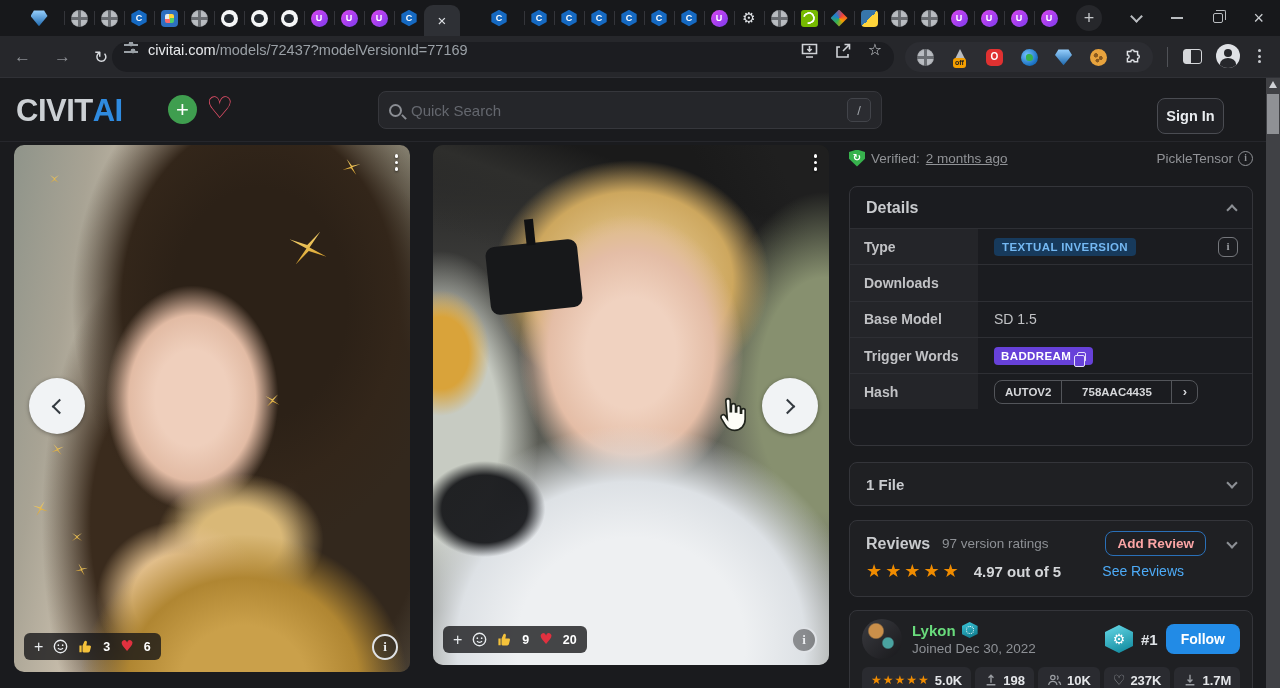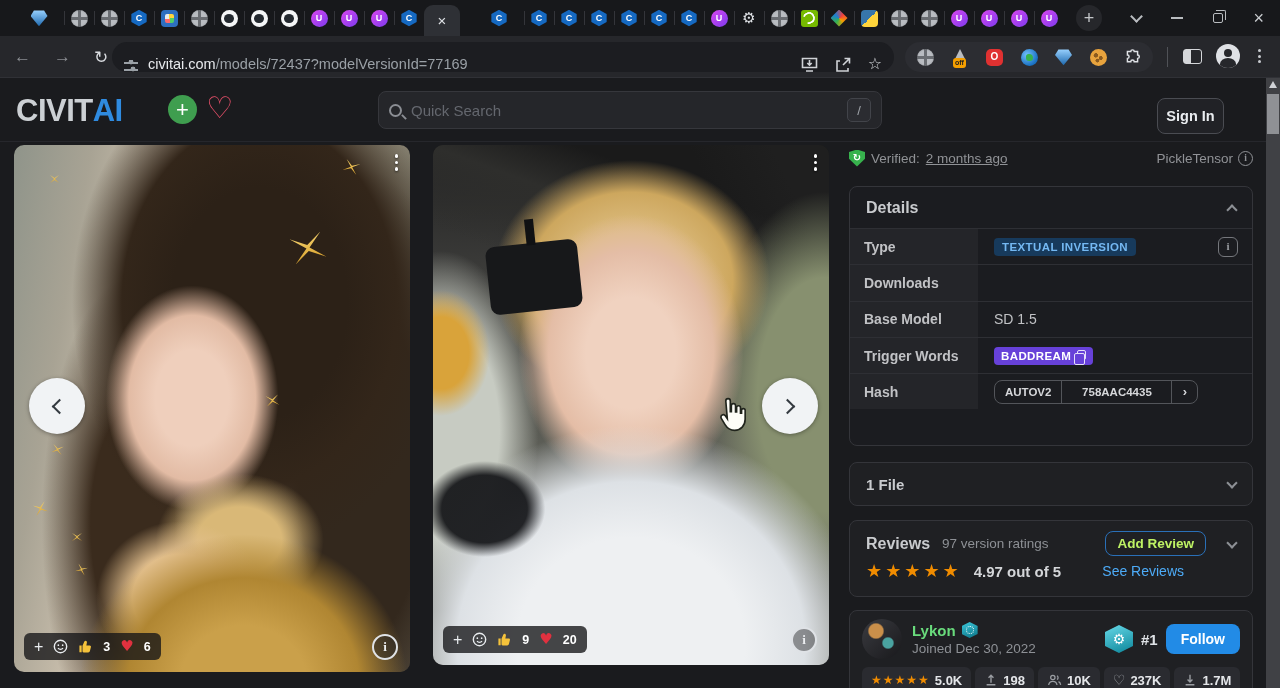--- a/index.html
+++ b/index.html
@@ -42,21 +42,21 @@
   .fav-opera{border-radius:5px;background:#e03131}
   .fav-opera::after{content:"O";font-size:10px}
   .fav-earth{background:radial-gradient(circle at 35% 35%,#74c0fc,#1971c2 70%)}
   .fav-earth::after{content:"";width:7px;height:7px;background:#37b24d;border-radius:40% 60% 50% 50%}
   .fav-cookie{background:#e8a33d}
   .fav-cookie::after{content:"";width:11px;height:11px;border-radius:50%;background:radial-gradient(circle at 25% 30%,#8a5a1f 0 18%,transparent 22%),radial-gradient(circle at 70% 55%,#8a5a1f 0 18%,transparent 22%),radial-gradient(circle at 40% 78%,#8a5a1f 0 16%,transparent 20%)}
 
   .toolbar{position:absolute;left:0;top:36px;width:1280px;height:42px;background:#26272b;border-bottom:1px solid #303136;display:flex;align-items:center}
   .navbtns{display:flex;align-items:center;gap:23px;padding-left:14px;font-size:17px;color:#8b8e93}
   .navbtns .reload{color:#d7dade;font-family:"DejaVu Sans",sans-serif}
-  .omnibox{position:absolute;left:112px;top:6px;width:782px;height:30px;background:#1c1d21;border-radius:15px;display:flex;align-items:flex-end;padding:0 12px;gap:10px}
+  .omnibox{position:absolute;left:112px;top:6px;width:782px;height:30px;background:#1c1d21;border-radius:15px;display:flex;align-items:flex-start;padding:0 12px;gap:10px}
   .tune{width:14px;height:12px;background:
     linear-gradient(#9aa0a6 0 0) 0 2px/14px 2px no-repeat,
     linear-gradient(#9aa0a6 0 0) 0 9px/14px 2px no-repeat,
     radial-gradient(circle,#9aa0a6 0 2.4px,transparent 2.6px) 2px -3px/10px 10px no-repeat,
     radial-gradient(circle,#9aa0a6 0 2.4px,transparent 2.6px) 4px 4px/10px 10px no-repeat}
   .url{font-size:14.5px;white-space:nowrap}
   .url .host{color:#e8eaed}
   .url .path{color:#9aa0a6}
   .ombx-right{margin-left:auto;display:flex;align-items:center;gap:17px;color:#cfd2d6}
   .ico-svg{display:block}
@@ -144,34 +144,34 @@
   .verified-time{text-decoration:underline}
   .pickle{margin-left:auto;display:flex;align-items:center;gap:5px}
   .info-circ{width:15px;height:15px;border:1.4px solid #909296;border-radius:50%;color:#909296;font:700 9.5px/13px "Liberation Serif",serif;text-align:center}
   .pcard{position:absolute;left:849px;width:404px;background:#1f2023;border:1px solid #34353a;border-radius:8px}
   .details-card{top:186px;height:260px;background:#1b1c20}
   .details-head{height:41px;display:flex;align-items:center;justify-content:space-between;padding:0 16px;font-size:16px;font-weight:700;color:#c9cbce}
   .drow{display:flex;border-top:1px solid #2e2f34;height:36.3px;align-items:stretch}
   .dlabel{width:128px;background:#242529;display:flex;align-items:center;padding-left:14px;font-size:14px;font-weight:700;color:#c1c2c5;flex:none}
   .dvalue{flex:1;display:flex;align-items:center;padding-left:16px;font-size:14px;color:#c1c2c5;position:relative}
   .badge-blue{background:#173a5c;color:#74b8f2;font-size:11.5px;font-weight:700;letter-spacing:.4px;padding:3px 8px;border-radius:4px}
-  .badge-purple{background:#6741d9;color:#fff;font-size:11.5px;font-weight:700;letter-spacing:.4px;padding:3px 7px;border-radius:4px;display:inline-flex;align-items:flex-start;gap:6px}
+  .badge-purple{background:#6741d9;color:#fff;font-size:11.5px;font-weight:700;letter-spacing:.4px;padding:3px 7px;border-radius:4px;display:inline-flex;align-items:flex-end;gap:6px}
   .copy-ico{width:9px;height:10px;border:1.4px solid #e6e0fa;border-radius:2px;position:relative}
   .copy-ico::before{content:"";position:absolute;left:-4px;top:2px;width:9px;height:10px;border:1.4px solid #e6e0fa;border-radius:2px;background:#6741d9}
   .info-sq{position:absolute;right:14px;width:20px;height:20px;border:1.6px solid #75777c;border-radius:6px;color:#9a9da2;font:700 11px/17px "Liberation Serif",serif;text-align:center}
   .hash-pill{display:inline-flex;align-items:stretch;border:1px solid #53555a;border-radius:8px;overflow:hidden;height:24px}
   .hash-seg{display:flex;align-items:center;padding:0 10px;font-size:11.5px;font-weight:700;color:#d6d7da}
   .hash-val{border-left:1px solid #53555a;width:110px;justify-content:center}
   .hash-arrow{border-left:1px solid #53555a;width:26px;justify-content:center;color:#d6d7da;font-size:13px}
   .file-card{top:462px;height:44px;display:flex;align-items:center;justify-content:space-between;padding:0 16px;font-size:15px;font-weight:600;color:#c9cbce}
   .reviews-card{top:520px;height:77px;padding:10px 16px}
   .rev-row1{display:flex;align-items:center;gap:12px}
   .rev-title{font-size:16px;font-weight:700;color:#c9cbce}
   .rev-count{font-size:13.5px;color:#8d9095}
-  .add-review{margin-left:auto;border:1px solid #2a70b8;color:#bef264;background:transparent;font-size:13.5px;font-weight:700;border-radius:8px;padding:4px 11px;font-family:inherit}
+  .add-review{margin-left:auto;border:1px solid #2a70b8;color:#fca5a5;background:transparent;font-size:13.5px;font-weight:700;border-radius:8px;padding:4px 11px;font-family:inherit}
   .rev-chev{margin-left:10px}
   .rev-row2{display:flex;align-items:center;gap:12px;margin-top:6px}
   .stars{color:#f08c00;font-size:18px;letter-spacing:3px;font-family:"DejaVu Sans",sans-serif;line-height:1}
   .score{font-size:15px;font-weight:600;color:#d4d6d9}
   .see-reviews{margin-left:auto;margin-right:52px;color:#4dabf7;font-size:14px}
   .creator-card{top:610px;height:110px;padding:8px 12px}
   .c-row1{display:flex;align-items:center}
   .c-avatar{width:40px;height:40px;border-radius:50%;background:radial-gradient(circle at 35% 30%,#c98f4a 0 18%,transparent 22%),radial-gradient(circle at 65% 60%,#4aa3a0 0 14%,transparent 18%),linear-gradient(135deg,#3a3b40,#19191c);flex:none}
   .c-meta{margin-left:10px}
   .c-name{font-size:15px;font-weight:700;color:#69db7c;display:flex;align-items:flex-start;gap:6px}

